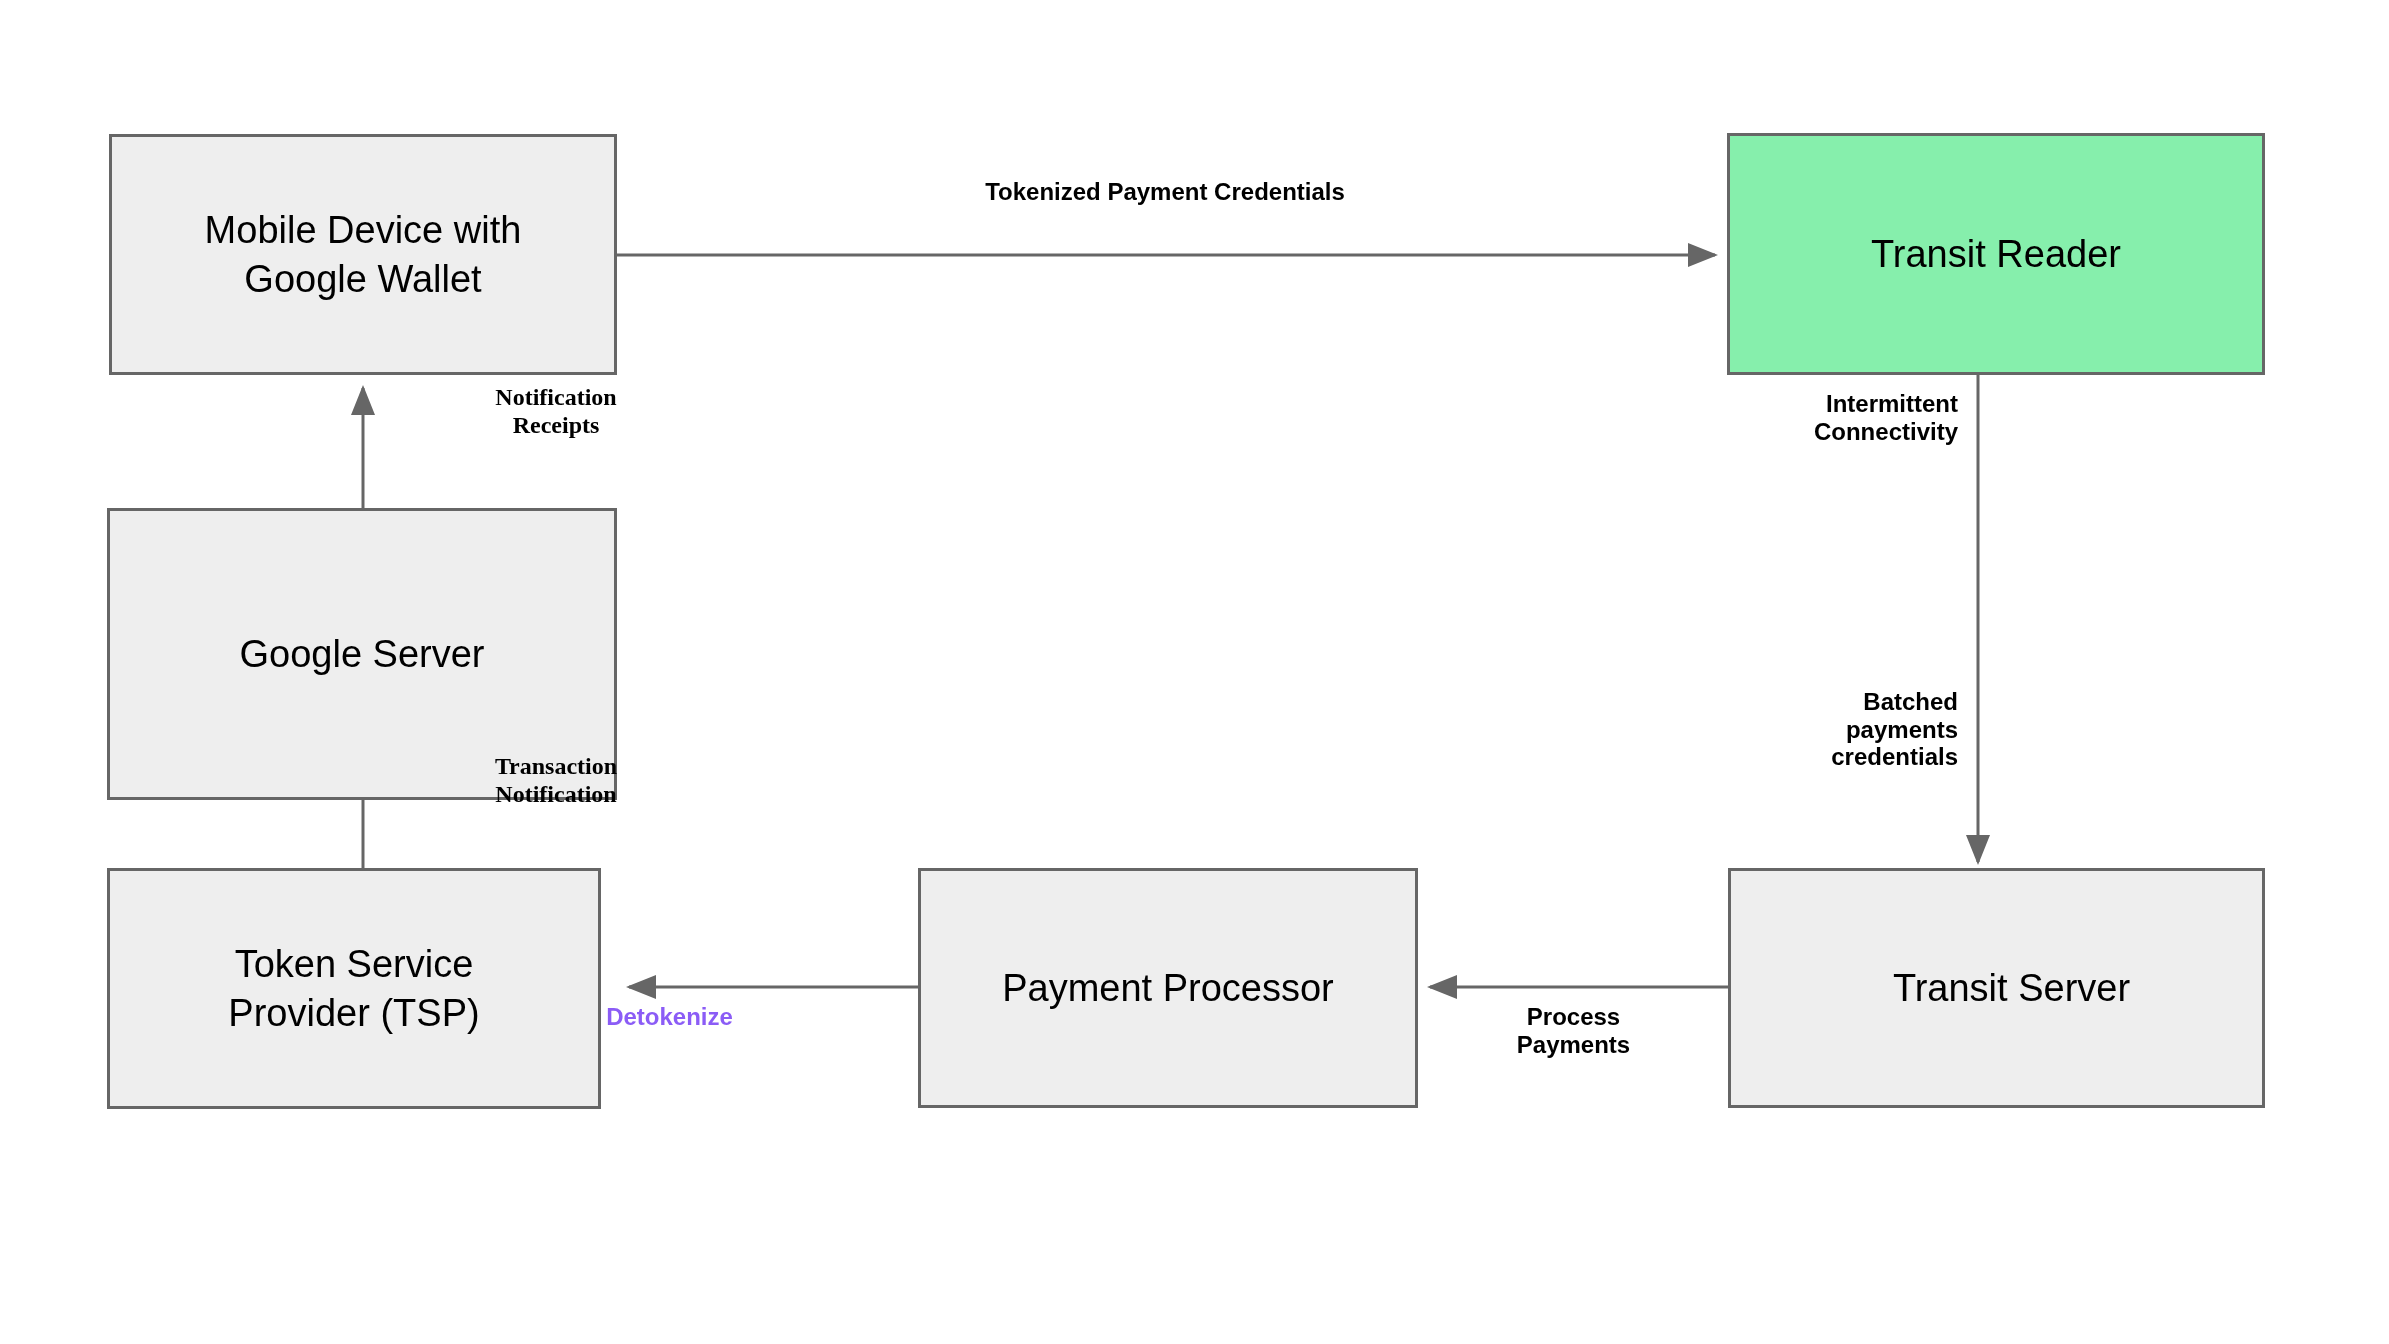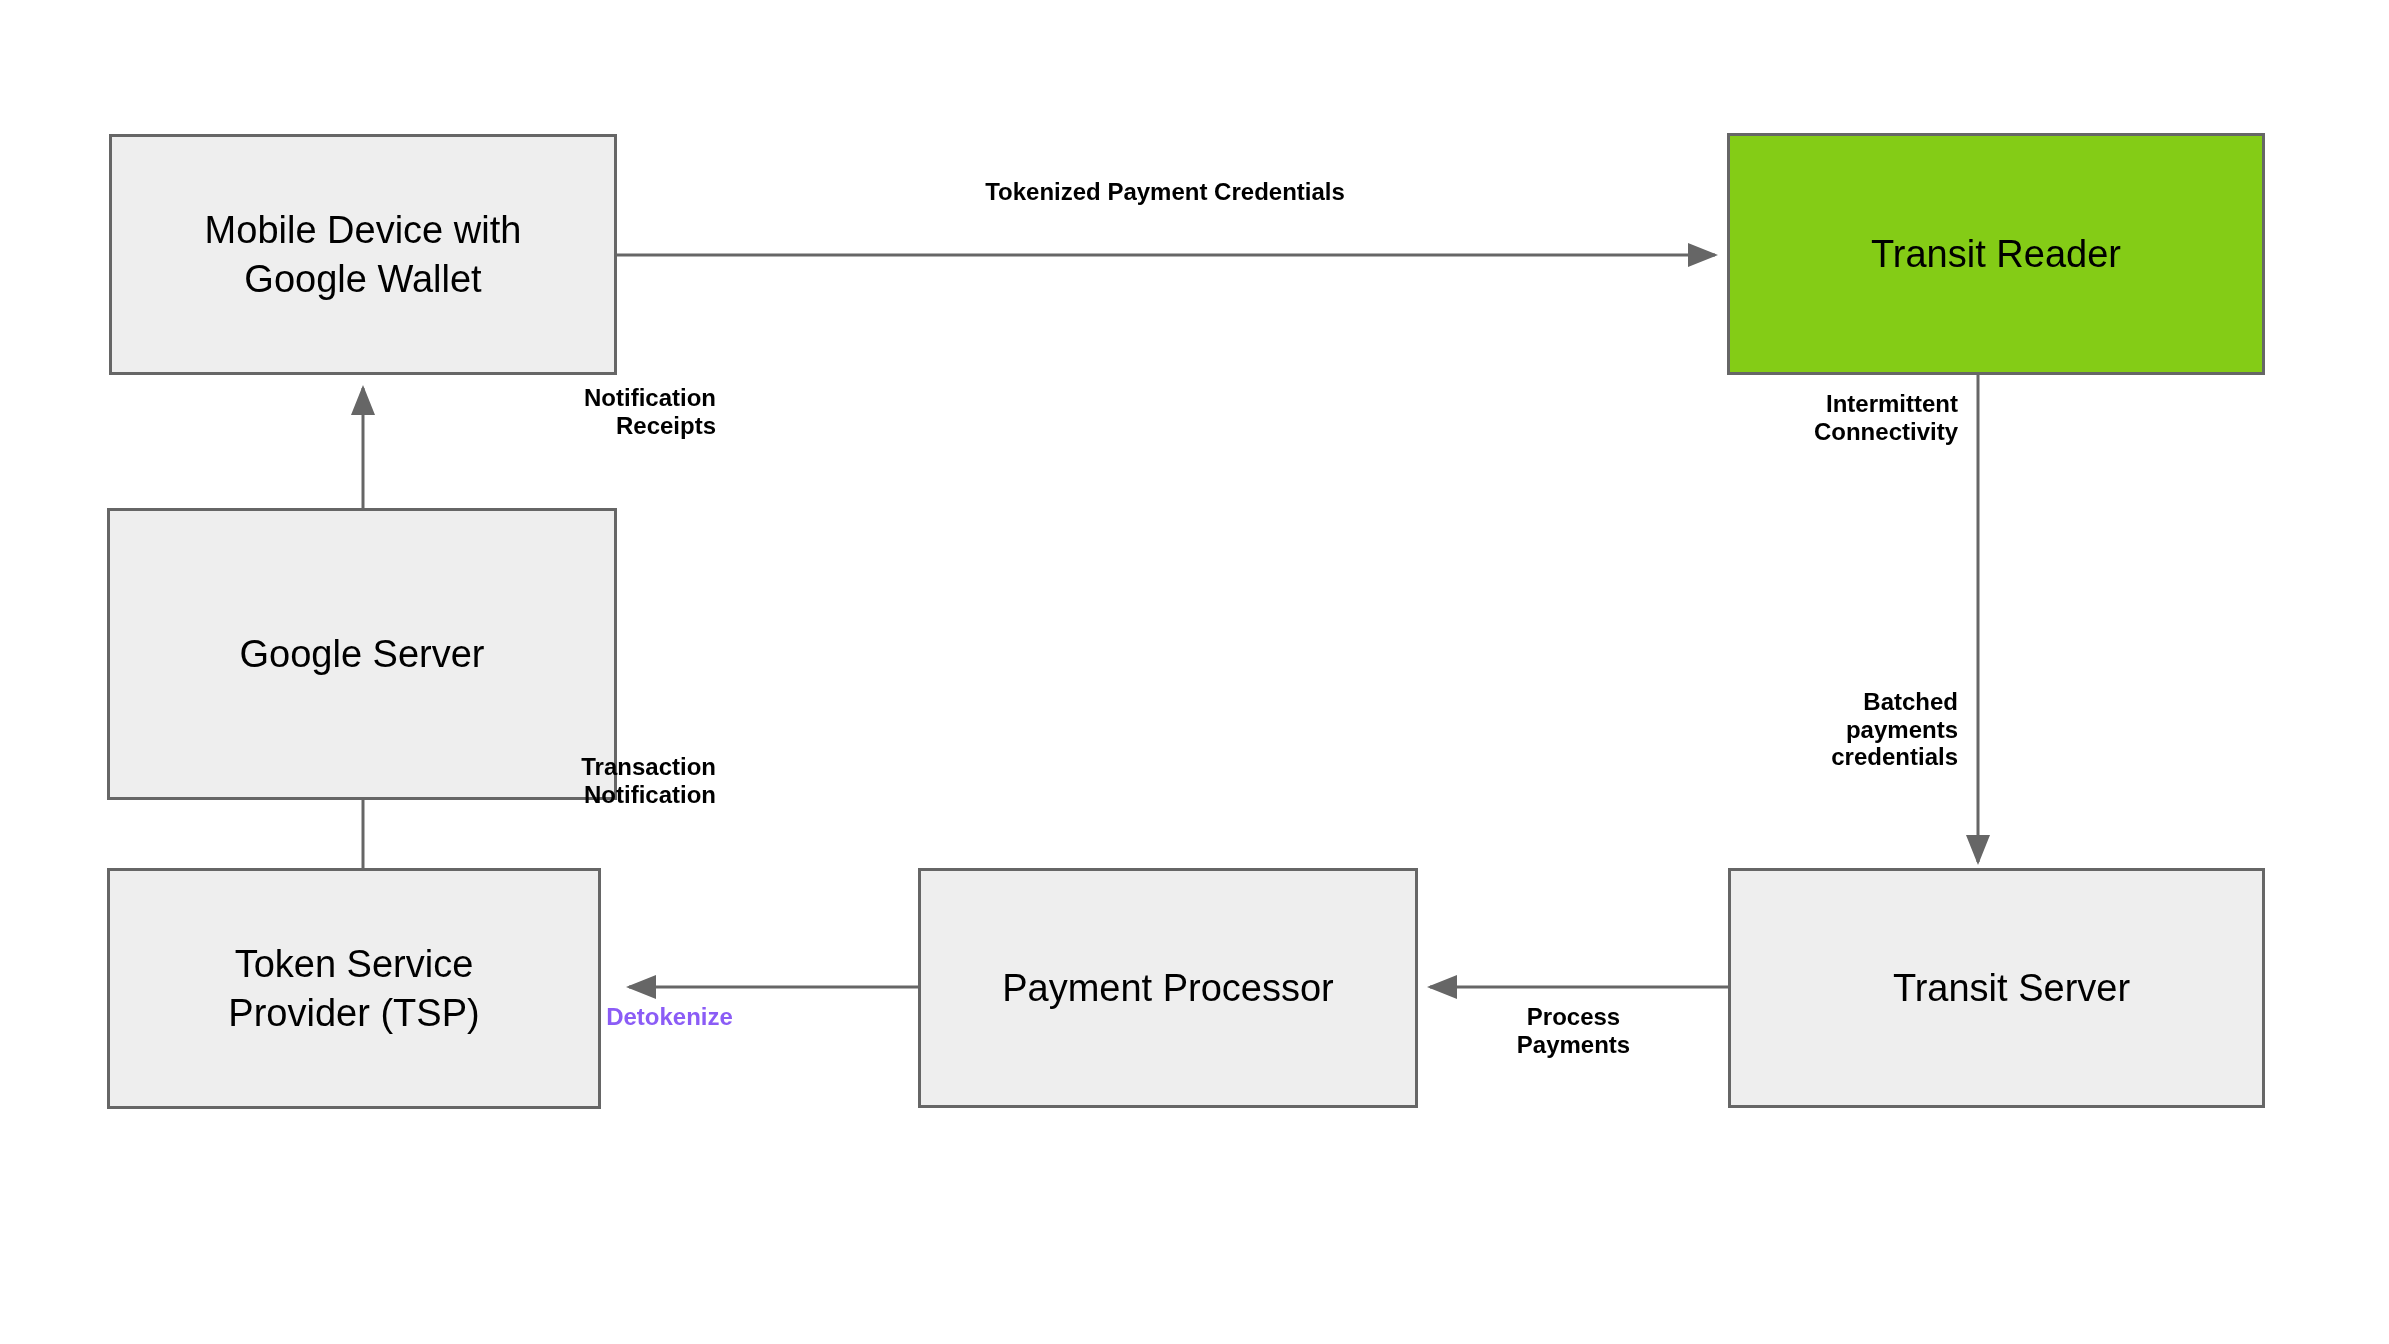--- a/index.html
+++ b/index.html
@@ -49,21 +49,21 @@
   .edge-label {
     position: absolute;
     font-family: "Liberation Sans", sans-serif;
     font-size: 24px;
     font-weight: bold;
     color: #000000;
     line-height: 1.15;
     white-space: pre-line;
   }
   .edge-label.center { text-align: center; }
-  .edge-label.left   { text-align: right; }
+  .edge-label.left   { text-align: center; font-family: Liberation Serif, serif; }
   .edge-label.right  { text-align: right; }
 </style>
 </head>
 <body>
 
 <div id="canvas">
 
   <svg class="edges" viewBox="0 0 2389 1344" xmlns="http://www.w3.org/2000/svg">
     <defs>
       <marker id="arrowhead" markerWidth="10" markerHeight="10" refX="9" refY="4" orient="auto" markerUnits="strokeWidth">
@@ -78,21 +78,21 @@
         <path d="M 1728 987 L 1430 987" stroke="#666666" stroke-width="3" fill="none" marker-end="url(#arrowhead)"></path>
         <path d="M 918 987 L 629 987" stroke="#666666" stroke-width="3" fill="none" marker-end="url(#arrowhead)"></path>
       </g>
   </svg>
 
   <div id="nodes-layer">
       <div class="node" style="left: 109px; top: 134px; width: 508px; height: 241px; background: rgb(238, 238, 238); border-color: rgb(102, 102, 102);">
         <div class="node-label" style="color: rgb(0, 0, 0); text-align: center;">Mobile Device with
 Google Wallet</div>
       </div>
-      <div class="node" style="left: 1727px; top: 133px; width: 538px; height: 242px; background: #84cc16; border-color: rgb(102, 102, 102);">
+      <div class="node" style="left: 1727px; top: 133px; width: 538px; height: 242px; background: #86efac; border-color: rgb(102, 102, 102);">
         <div class="node-label" style="color: rgb(0, 0, 0);">Transit Reader</div>
       </div>
       <div class="node" style="left: 107px; top: 508px; width: 510px; height: 292px; background: rgb(238, 238, 238); border-color: rgb(102, 102, 102);">
         <div class="node-label" style="color: rgb(0, 0, 0);">Google Server</div>
       </div>
       <div class="node" style="left: 107px; top: 868px; width: 494px; height: 241px; background: rgb(238, 238, 238); border-color: rgb(102, 102, 102);">
         <div class="node-label" style="color: rgb(0, 0, 0);">Token Service
 Provider (TSP)</div>
       </div>
       <div class="node" style="left: 918px; top: 868px; width: 500px; height: 240px; background: rgb(238, 238, 238); border-color: rgb(102, 102, 102);">

